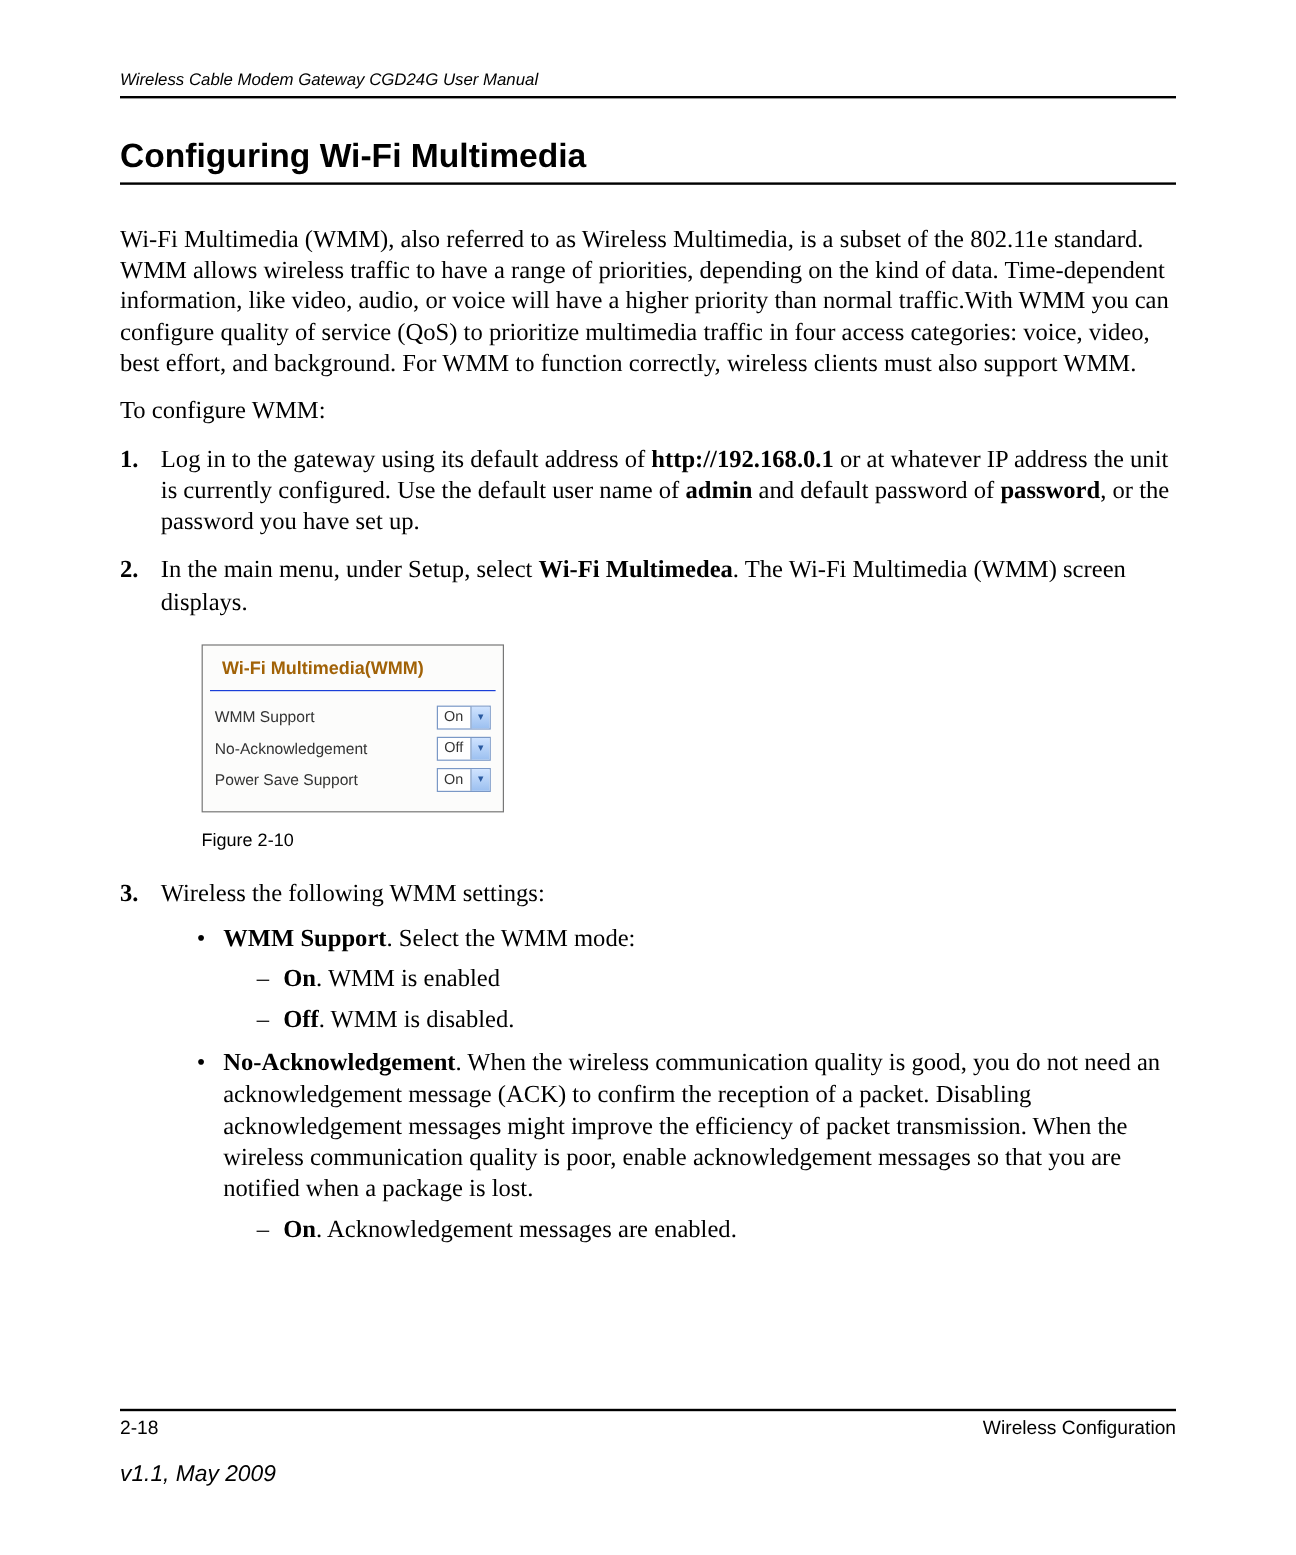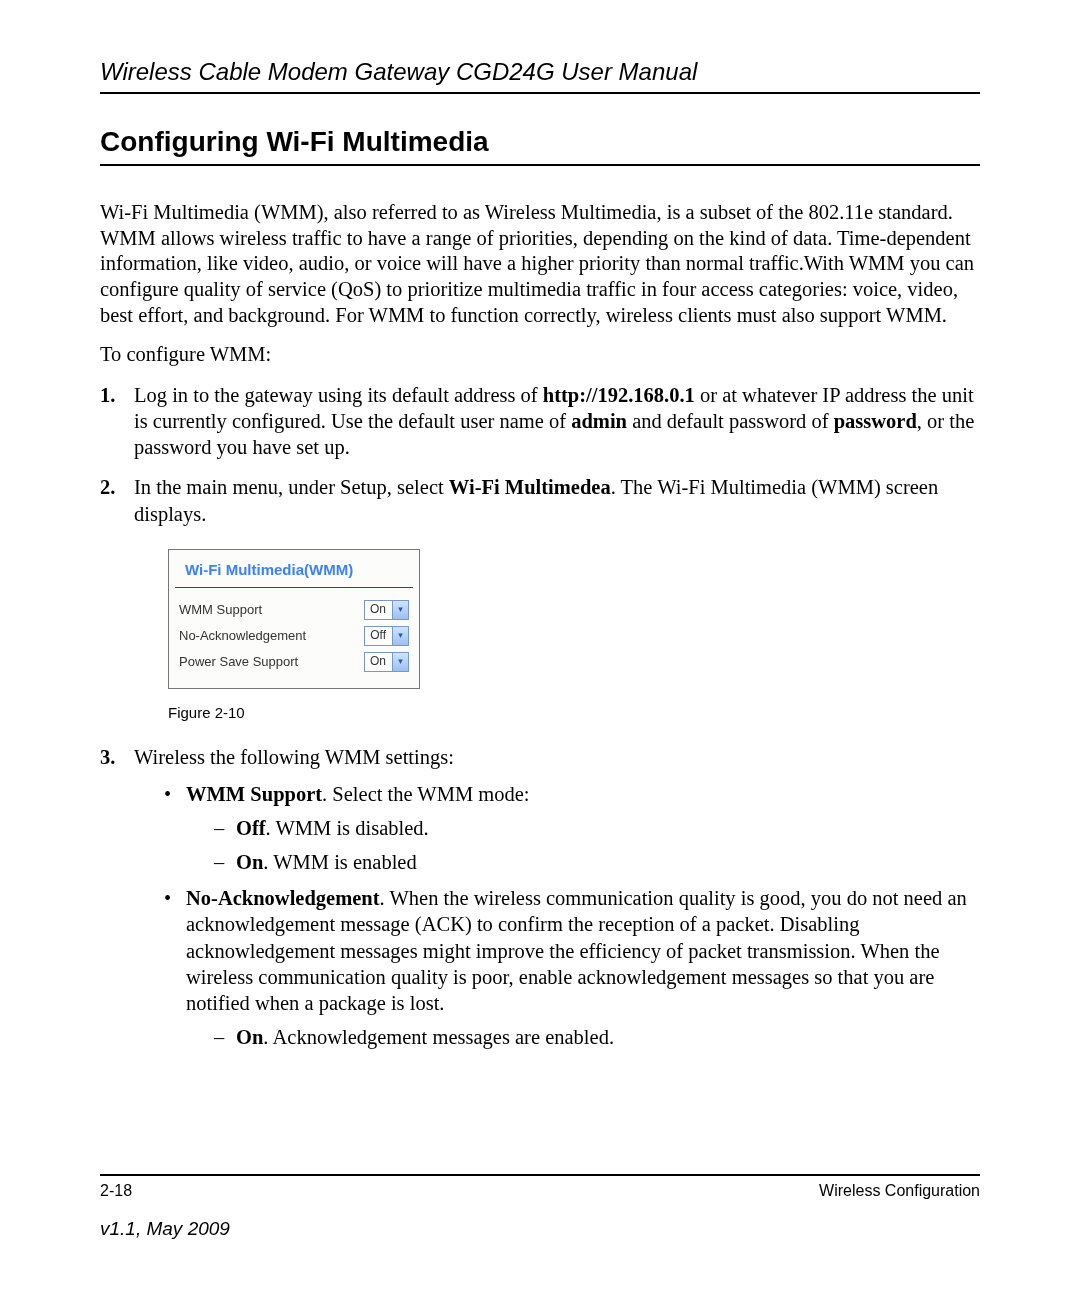--- a/index.html
+++ b/index.html
@@ -10,21 +10,21 @@
     height: 1296px;
     position: relative;
     color: #000;
   }
   .page {
     padding: 58px 100px 40px 100px;
   }
   .running-header {
     font-style: italic;
     font-family: Arial, Helvetica, sans-serif;
-    font-size: 24px;
+    font-size: 14px;
     margin-bottom: 6px;
   }
   .header-rule {
     border: none;
     border-top: 2px solid #000;
     margin-bottom: 32px;
   }
   .section-title {
     font-family: Arial, Helvetica, sans-serif;
     font-weight: bold;
@@ -98,21 +98,21 @@
 
   
   .panel-wrap {
     margin: 22px 0 8px 34px;
     width: 252px;
     border: 1px solid #777;
     background: #fcfcfb;
     font-family: Arial, Helvetica, sans-serif;
   }
   .panel-title {
-    color: #3b82f6;
+    color: #a16207;
     font-weight: bold;
     font-size: 15px;
     padding: 10px 10px 8px 10px;
     border-bottom: 1px solid #1a3fd8;
     margin: 0 6px;
   }
   .panel-body {
     padding: 12px 10px 10px 10px;
   }
   .field-row {
@@ -243,22 +243,22 @@
       </div>
       <div class="figure-caption">Figure 2-10</div>
     </li>
     <li>
       <span class="num">3.</span>
       <span>Wireless the following WMM settings:</span>
       <ul class="bullet-list">
         <li>
           <span class="b">WMM Support</span><span>. Select the WMM mode:</span>
           <ul class="dash-list">
+            <li><span class="b">On</span><span>. WMM is enabled</span></li>
             <li><span class="b">Off</span><span>. WMM is disabled.</span></li>
-            <li><span class="b">On</span><span>. WMM is enabled</span></li>
           </ul>
         </li>
         <li>
           <span class="b">No-Acknowledgement</span><span>. When the wireless communication quality is good, you do not need an acknowledgement message (ACK) to confirm the reception of a packet. Disabling acknowledgement messages might improve the efficiency of packet transmission. When the wireless communication quality is poor, enable acknowledgement messages so that you are notified when a package is lost.</span>
           <ul class="dash-list">
             <li><span class="b">On</span><span>. Acknowledgement messages are enabled.</span></li>
           </ul>
         </li>
       </ul>
     </li>

